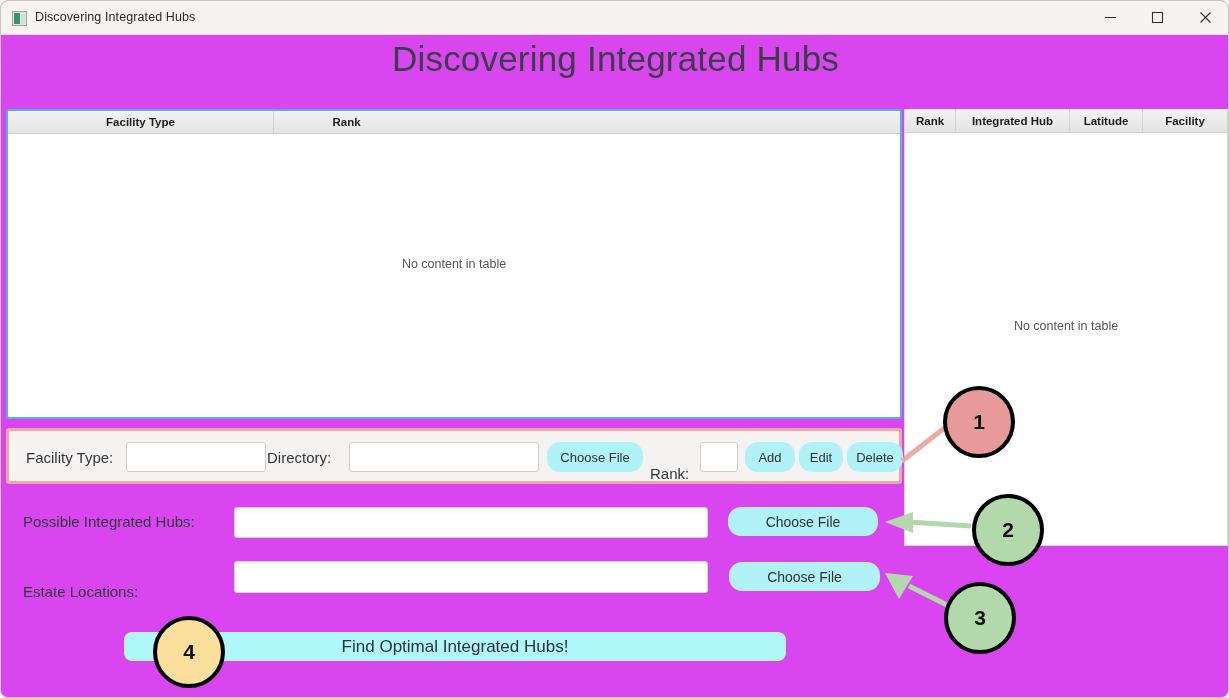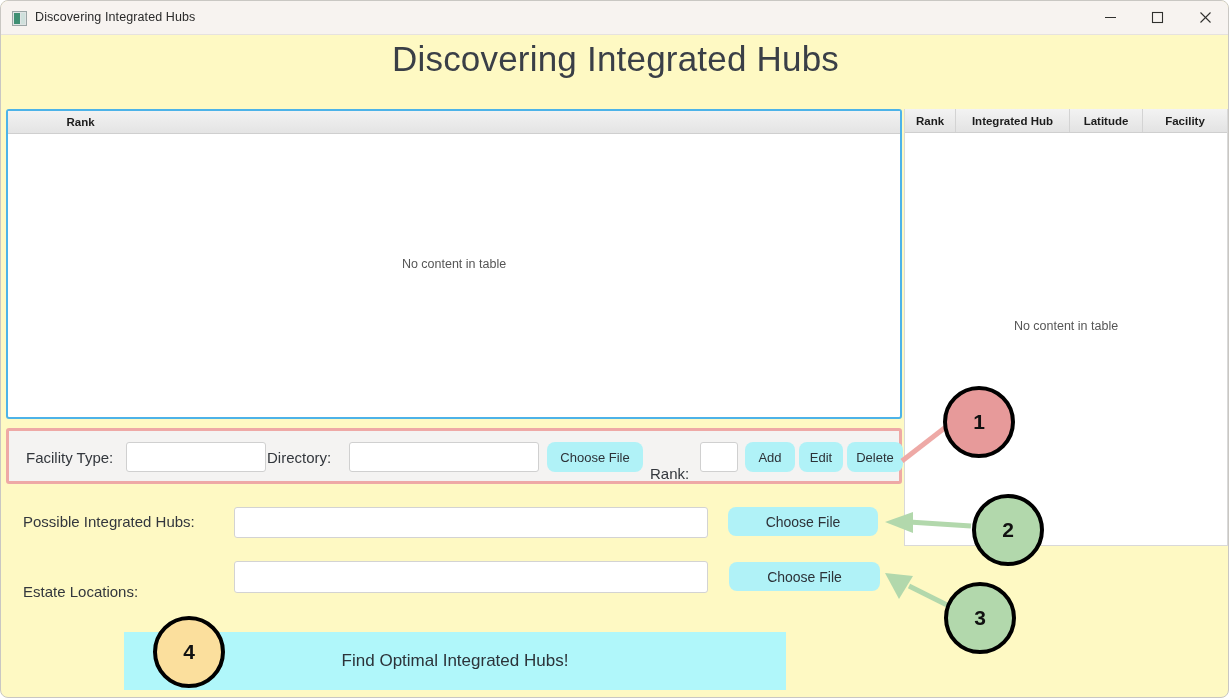--- a/index.html
+++ b/index.html
@@ -12,21 +12,21 @@
     height: 698px;
     font-family: "Liberation Sans", sans-serif;
     overflow: hidden;
   }
 
   #app-window {
     position: absolute;
     left: 0; top: 0;
     width: 1229px;
     height: 698px;
-    background: #fef9c3;
+    background: #d946ef;
     border-radius: 8px;
     border: 1px solid #c9c7c3;
     box-sizing: border-box;
     overflow: hidden;
   }
 
   
   #titlebar {
     position: absolute;
     left: 0; top: 0;
@@ -212,21 +212,21 @@
     position: absolute;
     background: #ffffff;
     border: 1px solid #d0d0d0;
     border-radius: 3px;
     box-sizing: border-box;
   }
   .btn-cyan {
     position: absolute;
     background: #b0f2f7;
     border: none;
-    border-radius: 8px;
+    border-radius: 13px;
     display: flex;
     align-items: center;
     justify-content: center;
     font-size: 13px;
     color: #2d3238;
     font-family: "Liberation Sans", sans-serif;
     box-sizing: border-box;
     cursor: pointer;
   }
 
@@ -259,24 +259,24 @@
   #in-possible-hubs  { left: 233px; top: 506px; width: 474px; height: 31px; }
   #btn-choose-file-2 { left: 727px; top: 506px; width: 150px; height: 29px; font-size: 14px; }
 
   #lbl-estate-locations { left: 22px; top: 566px; margin-top: 16px; }
   #in-estate-locations  { left: 233px; top: 560px; width: 474px; height: 32px; }
   #btn-choose-file-3    { left: 728px; top: 561px; width: 151px; height: 29px; font-size: 14px; }
 
   #btn-find-hubs {
     position: absolute;
     left: 123px; top: 631px;
-    width: 662px; height: 58px;
+    width: 662px; height: 29px;
     background: #b0f7fa;
     border: none;
-    border-radius: 0;
+    border-radius: 8px;
     display: flex;
     align-items: center;
     justify-content: center;
     font-size: 17px;
     color: #2c3339;
     font-family: "Liberation Sans", sans-serif;
     cursor: pointer;
   }
 
   
@@ -328,20 +328,21 @@
         <line x1="1.5" y1="1.5" x2="11.5" y2="11.5" stroke="#30302e" stroke-width="1.1"></line>
         <line x1="11.5" y1="1.5" x2="1.5" y2="11.5" stroke="#30302e" stroke-width="1.1"></line>
       </svg>
     </div>
   </div>
 
   <div id="page-title">Discovering Integrated Hubs</div>
 
   <div id="left-table">
     <div id="left-table-header">
+      <div class="lt-col" id="lt-col-0">Facility Type</div>
       <div class="lt-col" id="lt-col-2">Rank</div>
     </div>
     <div id="left-empty">No content in table</div>
   </div>
 
   <div id="right-table">
     <div id="right-table-header">
       <div class="rt-col" id="rt-col-0">Rank</div>
       <div class="rt-col" id="rt-col-1">Integrated Hub</div>
       <div class="rt-col" id="rt-col-2">Latitude</div>

